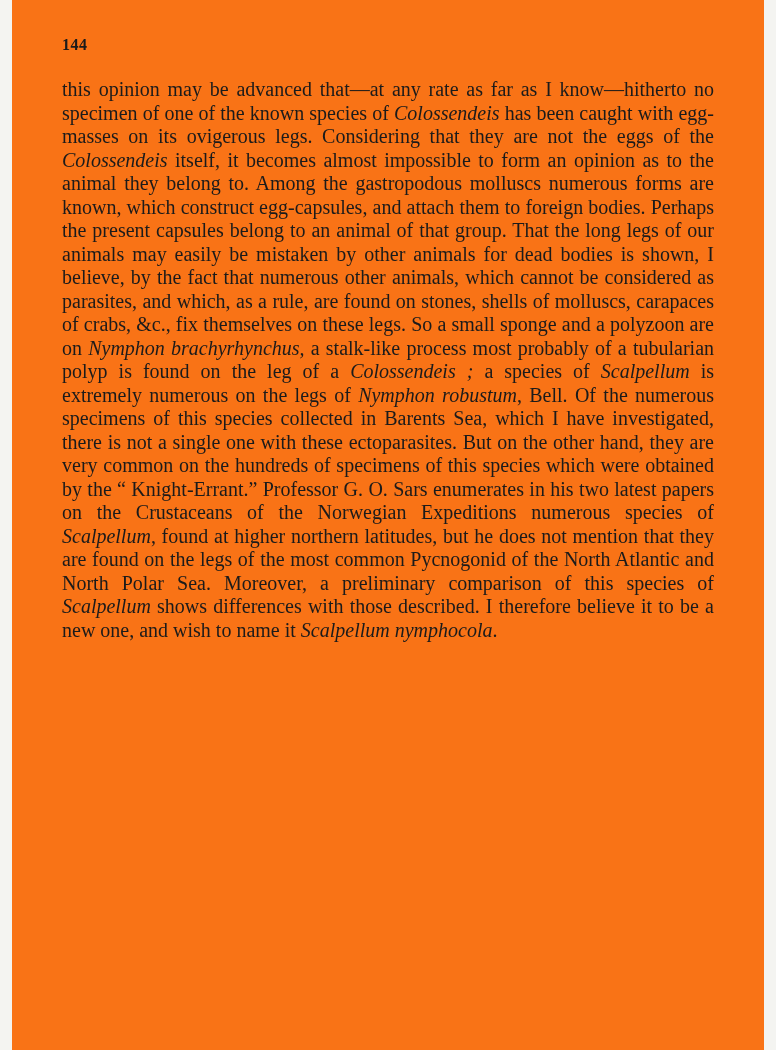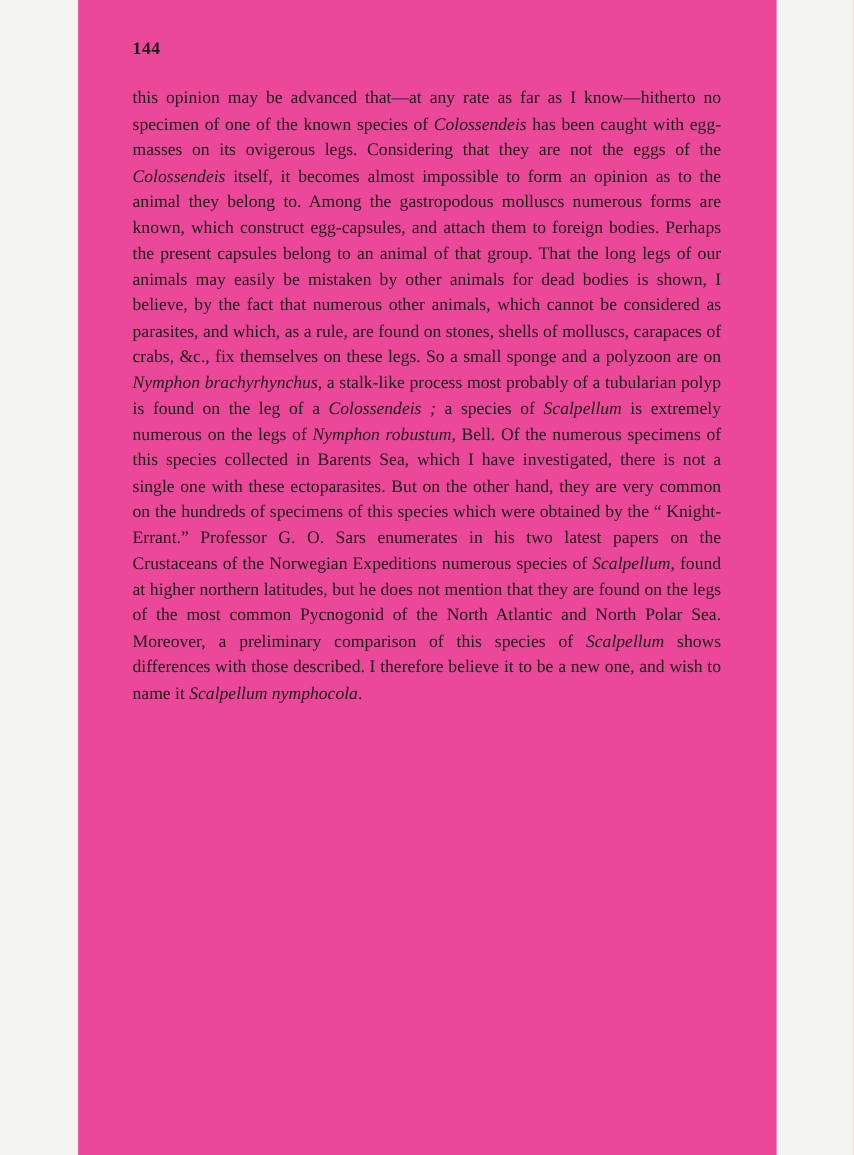--- a/index.html
+++ b/index.html
@@ -2,24 +2,24 @@
 <html><head>
 <meta charset="utf-8">
 <style>
   html, body {
     margin: 0;
     padding: 0;
     background: #f4f4f1;
   }
   .page {
     position: relative;
-    width: 635px;
+    width: 752px;
     height: 1050px;
     margin: 0 auto;
-    background: #ec4899;
+    background: #f97316;
     color: #1b1b1b;
     font-family: "Liberation Serif", "DejaVu Serif", serif;
     box-sizing: border-box;
     padding: 36px 50px 0 50px;
     overflow: hidden;
   }
   .page-header {
     position: relative;
     height: 22px;
     margin-bottom: 20px;
@@ -38,21 +38,21 @@
     font-weight: 700;
     font-size: 14.5px;
     letter-spacing: 1px;
     word-spacing: 3px;
   }
   .page-body {
     margin-top: 10px;
   }
   .paragraph {
     margin: 0;
-    font-size: 16px;
+    font-size: 20px;
     line-height: 23.5px;
     text-align: justify;
     text-justify: inter-word;
   }
   .paragraph .italic {
     font-style: italic;
   }
 </style>
 </head>
 <body>

